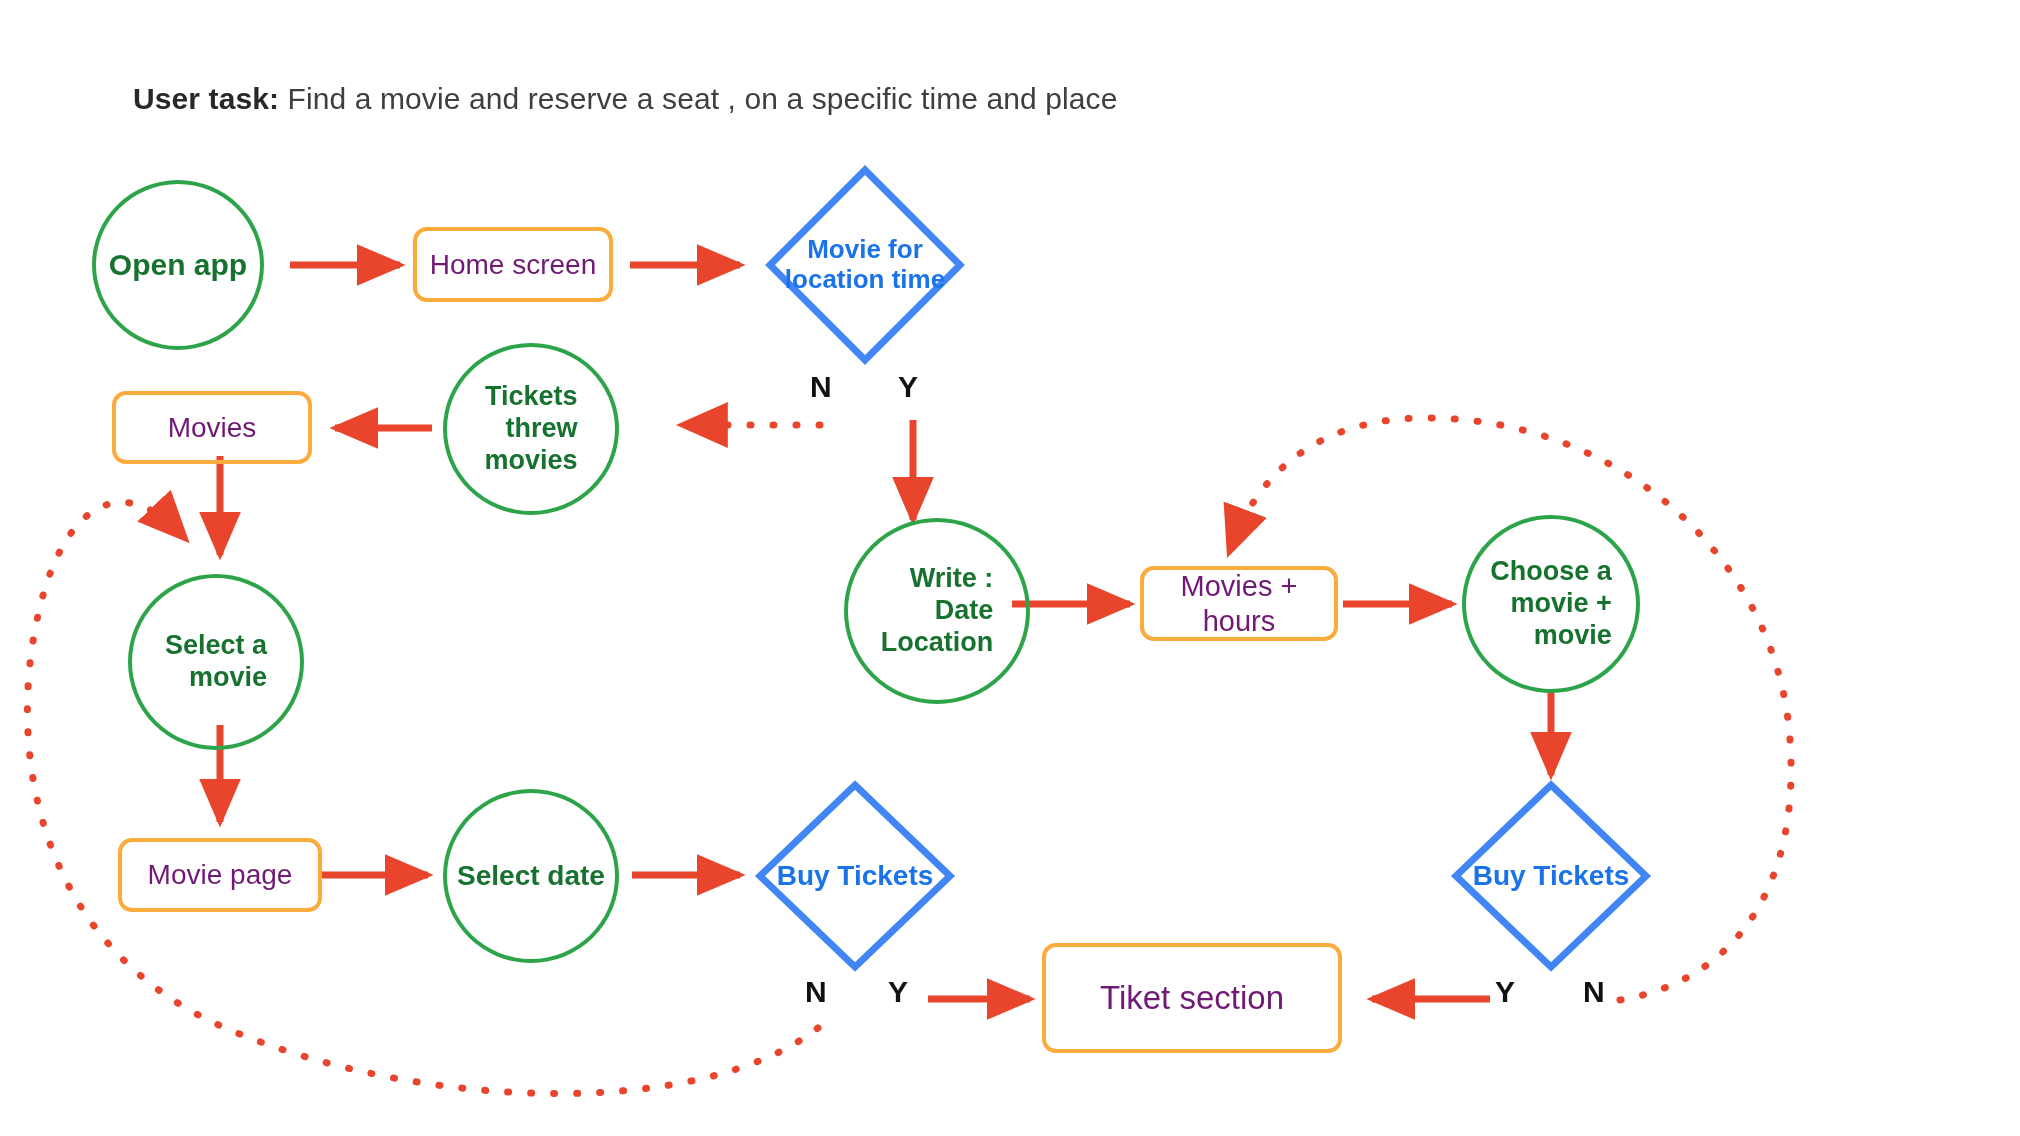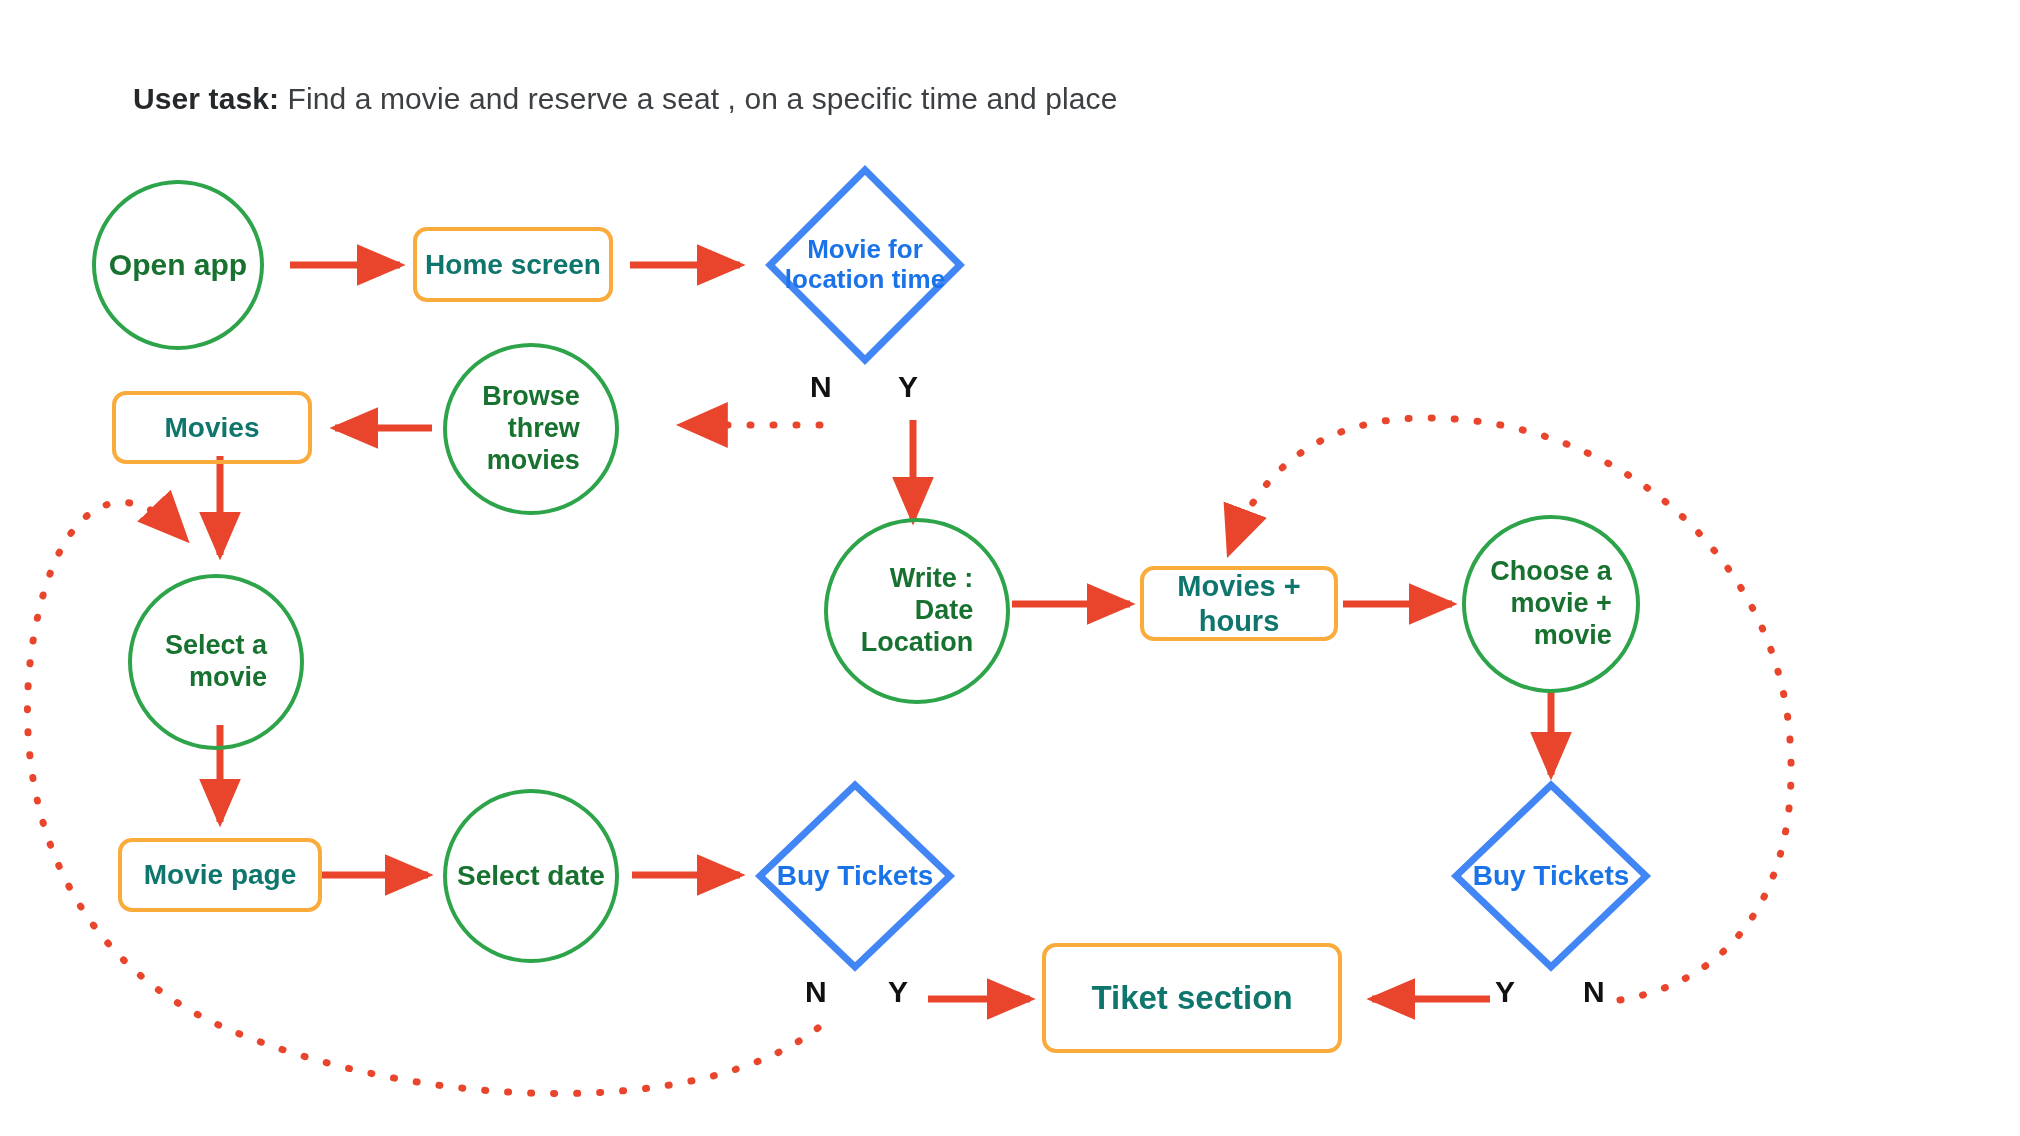--- a/index.html
+++ b/index.html
@@ -53,22 +53,22 @@
     border-radius: 50%;
     color: #17712f;
     font-weight: bold;
     line-height: 1.18;
     text-align: right;
   }
 
   .rbox {
     border: 4px solid #f9ab3c;
     border-radius: 14px;
-    color: #0f766e;
-    font-weight: bold;
+    color: #701a75;
+    font-weight: normal;
     line-height: 1.2;
   }
 
   .diamond-wrap {
     position: absolute;
   }
   .diamond-wrap svg {
     position: absolute;
     left: 0;
     top: 0;
@@ -179,21 +179,21 @@
       <div>location time</div>
     </div>
   </div>
 </div>
 
 <span class="yn" style="left:810px; top:370px;">N</span>
 <span class="yn" style="left:898px; top:370px;">Y</span>
 
 <div class="node circle fs-27" style="left:443px; top:343px; width:176px; height:172px;">
   <div>
-    <div>Browse</div>
+    <div>Tickets</div>
     <div>threw</div>
     <div>movies</div>
   </div>
 </div>
 
 <div class="node rbox fs-28" style="left:112px; top:391px; width:200px; height:73px;">
   <span>Movies</span>
 </div>
 
 <div class="node circle fs-27" style="left:128px; top:574px; width:176px; height:176px;">
@@ -216,21 +216,21 @@
     <polygon points="100,5 195,96 100,187 5,96" fill="#ffffff" stroke="#4285f4" stroke-width="7"></polygon>
   </svg>
   <div class="diamond-label fs-28">
     <span>Buy Tickets</span>
   </div>
 </div>
 
 <span class="yn" style="left:805px; top:975px;">N</span>
 <span class="yn" style="left:888px; top:975px;">Y</span>
 
-<div class="node circle fs-27" style="left:824px; top:518px; width:186px; height:186px;">
+<div class="node circle fs-27" style="left:844px; top:518px; width:186px; height:186px;">
   <div>
     <div>Write :</div>
     <div>Date</div>
     <div>Location</div>
   </div>
 </div>
 
 <div class="node rbox fs-23" style="left:1140px; top:566px; width:198px; height:75px;">
   <span>Movies + hours</span>
 </div>

